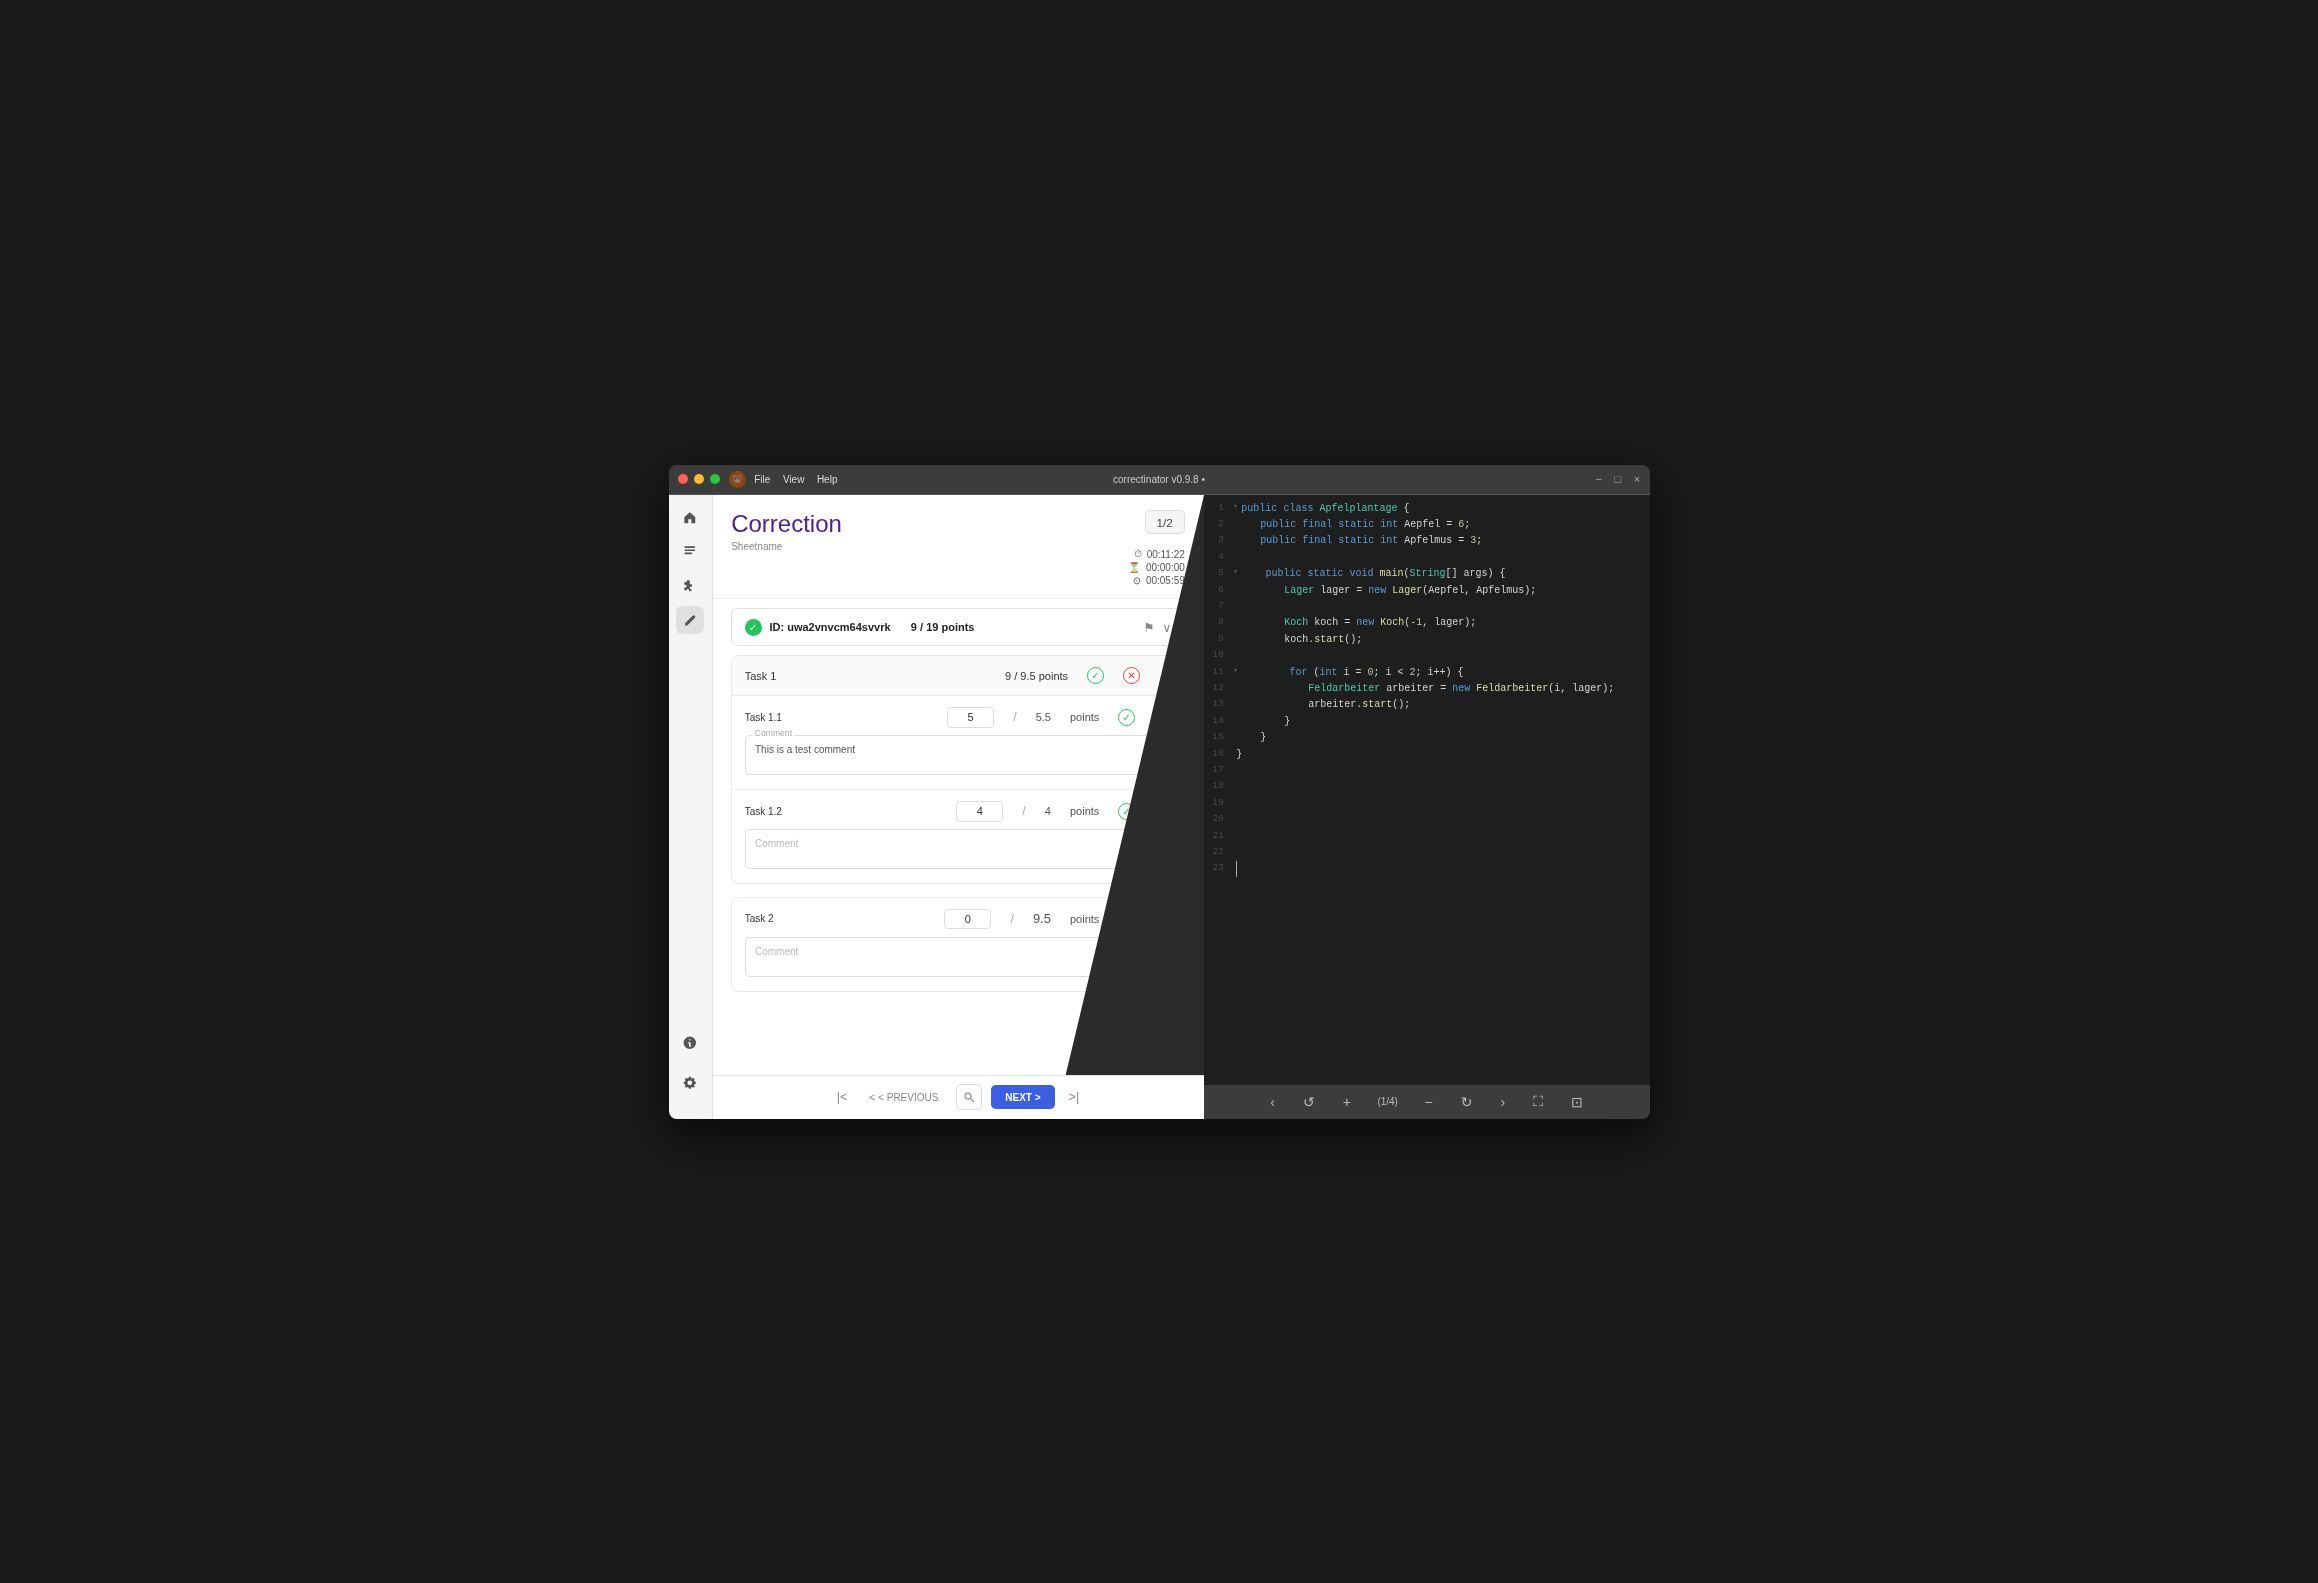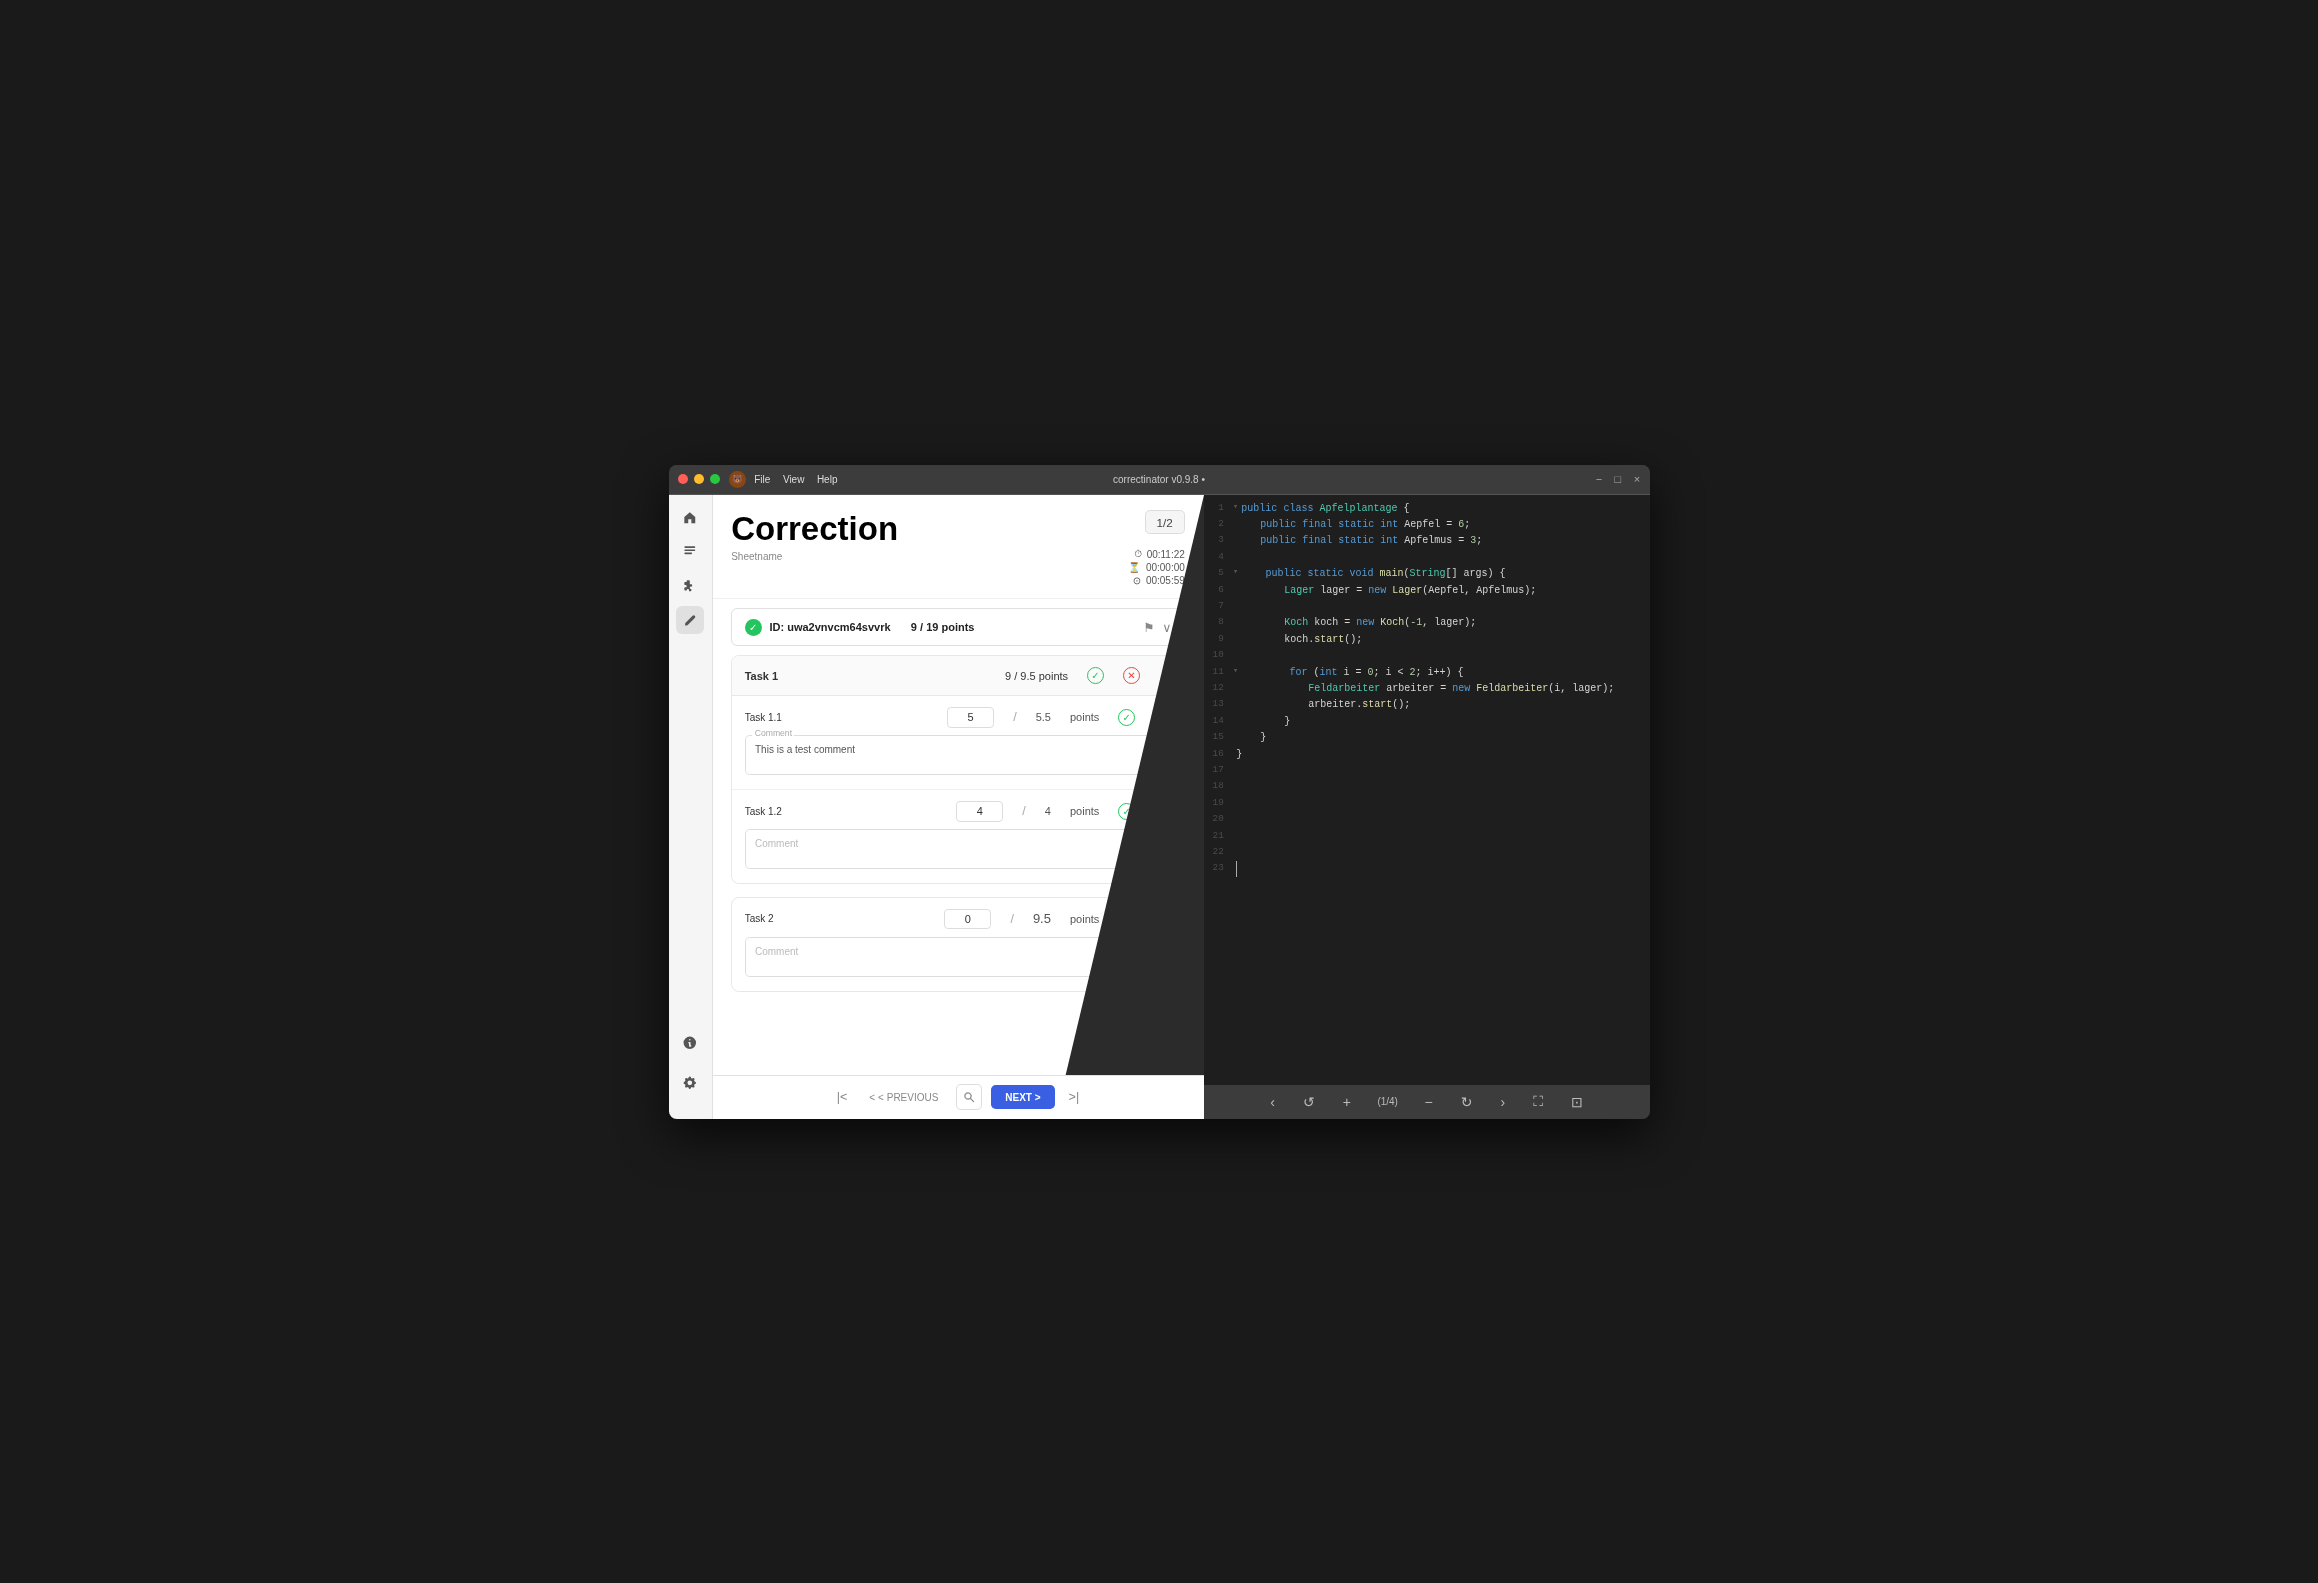--- a/index.html
+++ b/index.html
@@ -160,23 +160,23 @@
     .correction-header {
       padding: 15.6px 18.7px 12.5px;
       border-bottom: 0.8px solid #f0f0f0;
     }
     .correction-title-row {
       display: flex;
       align-items: flex-start;
       justify-content: space-between;
     }
     .correction-title {
-      font-size: 33px;
-      font-weight: 700;
-      color: #000000;
+      font-size: 24px;
+      font-weight: 400;
+      color: #4c1d95;
     }
     .correction-subtitle {
       font-size: 10px;
       color: #888;
       margin-top: 3.1px;
     }
     .correction-meta {
       display: flex;
       flex-direction: column;
       align-items: flex-end;
@@ -267,21 +267,21 @@
     .task-header {
       display: flex;
       align-items: center;
       justify-content: space-between;
       padding: 11px 12.5px;
       background: #fafafa;
       border-bottom: 0.8px solid #e8e8e8;
     }
     .task-name {
       font-size: 11px;
-      font-weight: 700;
+      font-weight: 400;
       color: #333;
     }
     .task-points-row {
       display: flex;
       align-items: center;
       gap: 19px;
     }
     .task-points {
       font-size: 11px;
       color: #333;

